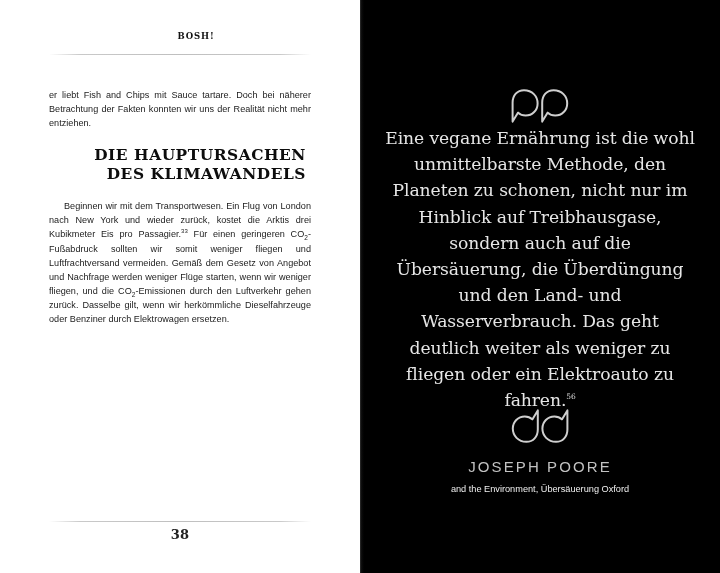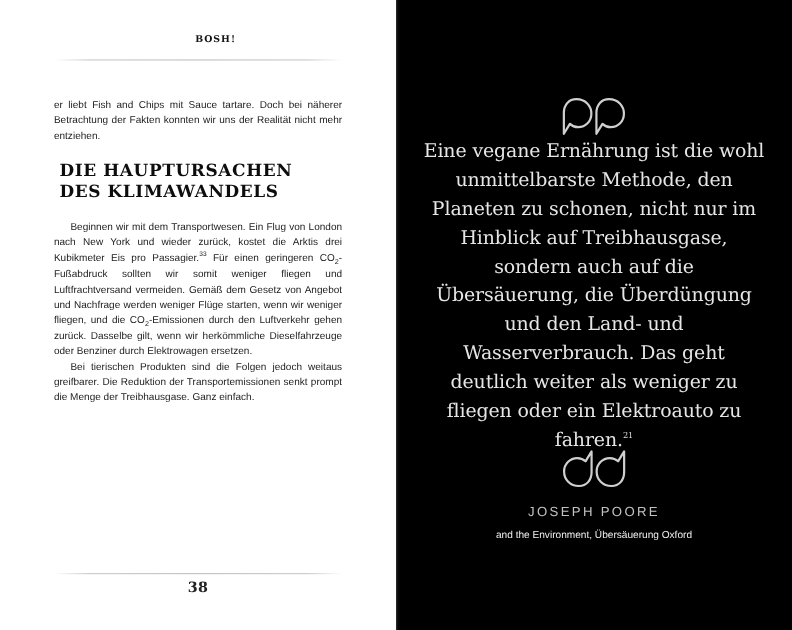--- a/index.html
+++ b/index.html
@@ -101,21 +101,21 @@
     line-height: 0;
   }
   .para sub {
     font-size: 6.5px;
     vertical-align: sub;
     line-height: 0;
   }
 
   .chapter-head {
     margin: 16px 0 15px 0;
-    text-align: left;
+    text-align: right;
   }
   .chapter-head .hl {
     display: inline-block;
     position: relative;
     font-family: "DejaVu Serif", serif;
     font-weight: 700;
     font-size: 15.4px;
     letter-spacing: 0.55px;
     color: #0d0d0d;
     line-height: 19px;
@@ -190,21 +190,21 @@
 
   .attrib {
     position: absolute;
     top: 458px;
     left: 30px;
     width: 300px;
     text-align: center;
   }
   .attrib-name {
     font-family: "Liberation Sans", sans-serif;
-    font-size: 12px;
+    font-size: 15px;
     letter-spacing: 2.1px;
     color: #c2c2c2;
     margin-bottom: 7px;
   }
   .attrib-role {
     font-family: "Liberation Sans", sans-serif;
     font-size: 9.2px;
     line-height: 14.5px;
     color: #efefef;
   }
@@ -229,42 +229,41 @@
           <span>DIE HAUPTURSACHEN</span>
         </div>
         <div class="hl">
           <span>DES KLIMAWANDELS</span>
         </div>
       </div>
 
 
       <p class="para indent"><span>Beginnen wir mit dem Transportwesen. Ein Flug von London nach New York und wieder zurück, kostet die Arktis drei Kubikmeter Eis pro Passagier.</span><sup>33</sup><span> Für einen geringeren CO</span><sub>2</sub><span>-Fußabdruck sollten wir somit weniger fliegen und Luftfrachtversand vermeiden. Gemäß dem Gesetz von Angebot und Nachfrage werden weniger Flüge starten, wenn wir weniger fliegen, und die CO</span><sub>2</sub><span>-Emissionen durch den Luftverkehr gehen zurück. Dasselbe gilt, wenn wir herkömmliche Dieselfahrzeuge oder Benziner durch Elektrowagen ersetzen.</span></p>
 
-      <p class="para indent">Bei tierischen Produkten sind die Folgen jedoch weitaus greifbarer. Die Reduktion der Transportemissionen senkt prompt die Menge der Treibhausgase. Ganz einfach.</p>
 
     </div>
 
     <div class="rule-bottom"></div>
 
     <div class="folio">38</div>
   </div>
 
   <div class="page-right">
     <div class="gutter-shadow"></div>
 
     <div class="quote-wrap">
 
       <div class="qmark qmark-top">
         <svg width="62" height="36" viewBox="0 0 62 36" fill="none" xmlns="http://www.w3.org/2000/svg" aria-hidden="true">
           <path d="M15 2.2 C23.2 2.2 28.6 8.2 28.6 15.4 C28.6 22.2 23.4 27.6 16.6 27.6 C13.6 27.6 11 26.5 9.1 24.6 L3.6 33.6 L3.6 14.6 C3.6 7.4 8.2 2.2 15 2.2 Z" stroke="#cfcfcf" stroke-width="2" stroke-linejoin="round" fill="none"></path>
           <path d="M44.6 2.2 C52.8 2.2 58.2 8.2 58.2 15.4 C58.2 22.2 53 27.6 46.2 27.6 C43.2 27.6 40.6 26.5 38.7 24.6 L33.2 33.6 L33.2 14.6 C33.2 7.4 37.8 2.2 44.6 2.2 Z" stroke="#cfcfcf" stroke-width="2" stroke-linejoin="round" fill="none"></path>
         </svg>
       </div>
 
-      <div class="quote-text"><span>Eine vegane Ernährung ist die wohl unmittelbarste Methode, den Planeten zu schonen, nicht nur im Hinblick auf Treibhausgase, sondern auch auf die Übersäuerung, die Überdüngung und den Land- und Wasserverbrauch. Das geht deutlich weiter als weniger zu fliegen oder ein Elektroauto zu fahren.</span><sup>21</sup></div>
+      <div class="quote-text"><span>Eine vegane Ernährung ist die wohl unmittelbarste Methode, den Planeten zu schonen, nicht nur im Hinblick auf Treibhausgase, sondern auch auf die Übersäuerung, die Überdüngung und den Land- und Wasserverbrauch. Das geht deutlich weiter als weniger zu fliegen oder ein Elektroauto zu fahren.</span><sup>56</sup></div>
 
       <div class="qmark qmark-bottom">
         <svg width="62" height="36" viewBox="0 0 62 36" fill="none" xmlns="http://www.w3.org/2000/svg" aria-hidden="true" style="transform:rotate(180deg);">
           <path d="M15 2.2 C23.2 2.2 28.6 8.2 28.6 15.4 C28.6 22.2 23.4 27.6 16.6 27.6 C13.6 27.6 11 26.5 9.1 24.6 L3.6 33.6 L3.6 14.6 C3.6 7.4 8.2 2.2 15 2.2 Z" stroke="#cfcfcf" stroke-width="2" stroke-linejoin="round" fill="none"></path>
           <path d="M44.6 2.2 C52.8 2.2 58.2 8.2 58.2 15.4 C58.2 22.2 53 27.6 46.2 27.6 C43.2 27.6 40.6 26.5 38.7 24.6 L33.2 33.6 L33.2 14.6 C33.2 7.4 37.8 2.2 44.6 2.2 Z" stroke="#cfcfcf" stroke-width="2" stroke-linejoin="round" fill="none"></path>
         </svg>
       </div>
 
       <div class="attrib">
         <div class="attrib-name">JOSEPH POORE</div>

